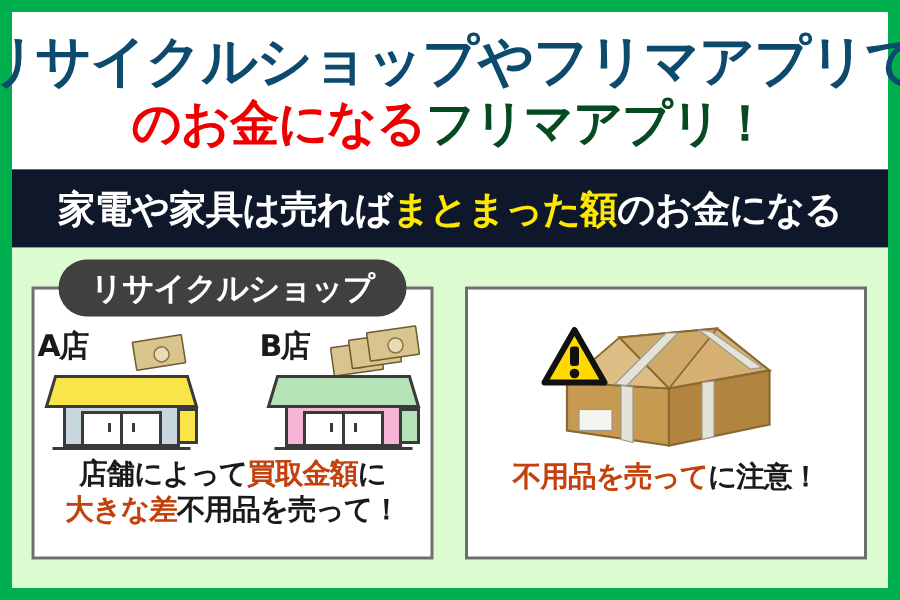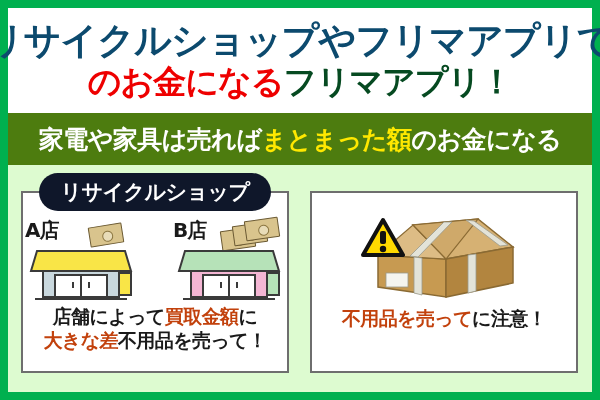--- a/index.html
+++ b/index.html
@@ -50,21 +50,21 @@
   .t-red { color: #ee0000; }
   .t-green { color: #064a21; }
 
   
   .subband {
     position: absolute;
     left: 8px;
     top: 113px;
     width: 584px;
     height: 52px;
-    background: #4d7c0f;
+    background: #0f172a;
     display: flex;
     align-items: center;
     justify-content: center;
     box-sizing: border-box;
   }
   .subband-text {
     font-size: 25px;
     font-weight: bold;
     color: #ffffff;
     letter-spacing: -0.5px;
@@ -94,21 +94,21 @@
     box-sizing: border-box;
   }
   .panel-left  { left: 13px; }
   .panel-right { left: 302px; }
 
   .pill {
     position: absolute;
     top: 8px;
     height: 38px;
     border-radius: 19px;
-    background: #0f172a;
+    background: #404040;
     color: #ffffff;
     font-size: 21px;
     font-weight: bold;
     display: flex;
     align-items: center;
     justify-content: center;
     letter-spacing: -0.5px;
     white-space: nowrap;
     z-index: 5;
     box-sizing: border-box;

